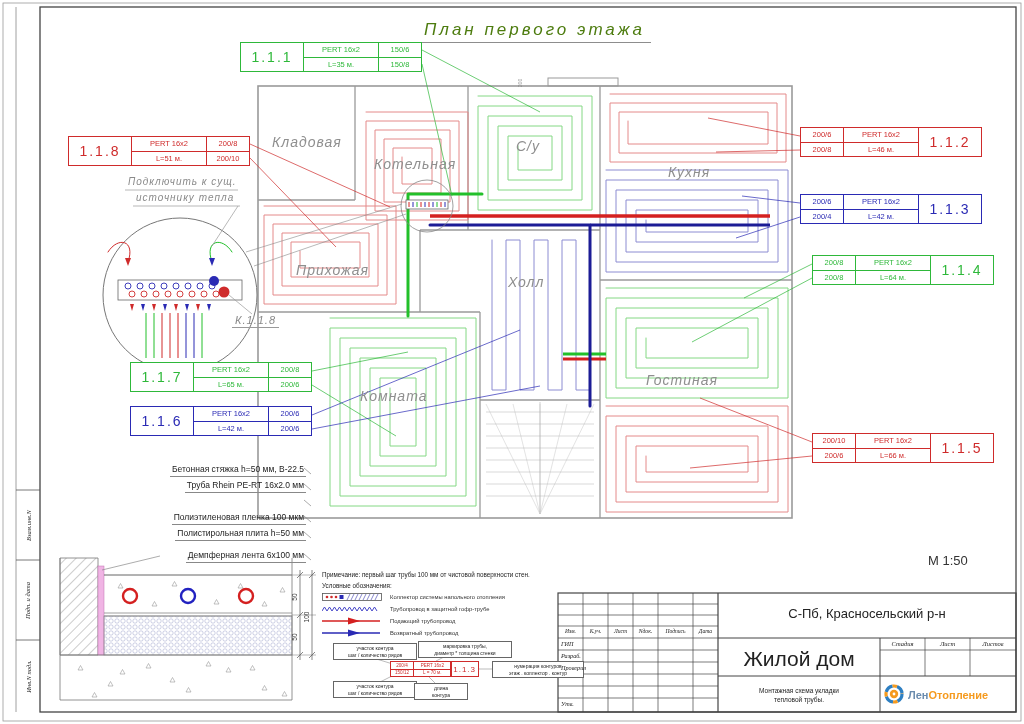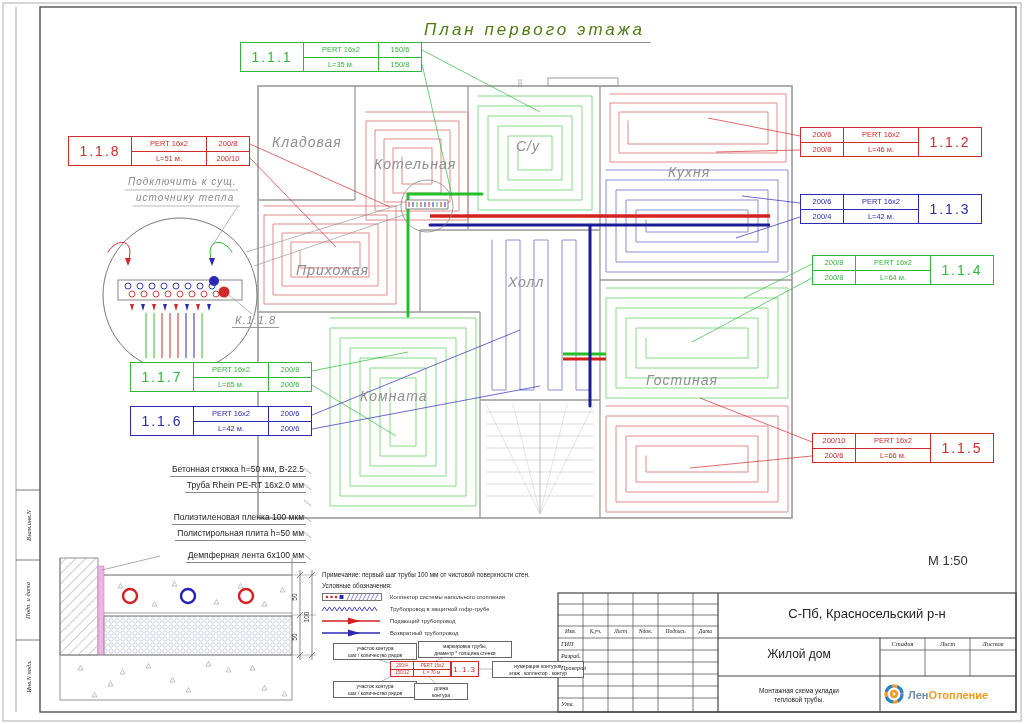--- a/index.html
+++ b/index.html
@@ -455,21 +455,21 @@
     <div class="scol" style="width:38px">
         <div class="scell">PERT 16x2</div>
       <div class="scell">L = 70 м.</div>
       </div>
     <div class="sid">1.1.3</div>
   </div>
 
   <div class="scale-label" style="left:928px;top:553px;width:80px;text-align:left">М 1:50</div>
 
   <div class="tb-text" style="left:718px;top:606px;width:298px;text-align:center;font-size:13px">С-Пб, Красносельский р-н</div>
-  <div class="tb-text" style="left:718px;top:647px;width:162px;text-align:center;font-size:12px">Жилой дом</div>
+  <div class="tb-text" style="left:718px;top:647px;width:162px;text-align:center;font-size:21px">Жилой дом</div>
   <div class="tb-text" style="left:718px;top:686px;width:162px;text-align:center;font-size:6.5px;line-height:1.4">
     <div>Монтажная схема укладки</div>
     <div>тепловой трубы.</div>
   </div>
   <div class="tb-text serif-i" style="left:558px;top:628px;width:25px;text-align:center;font-size:5.6px">Изм.</div>
   <div class="tb-text serif-i" style="left:583px;top:628px;width:25px;text-align:center;font-size:5.6px">К.уч.</div>
   <div class="tb-text serif-i" style="left:608px;top:628px;width:25px;text-align:center;font-size:5.6px">Лист</div>
   <div class="tb-text serif-i" style="left:633px;top:628px;width:25px;text-align:center;font-size:5.6px">Nдок.</div>
   <div class="tb-text serif-i" style="left:658px;top:628px;width:35px;text-align:center;font-size:5.6px">Подпись</div>
   <div class="tb-text serif-i" style="left:693px;top:628px;width:25px;text-align:center;font-size:5.6px">Дата</div>

